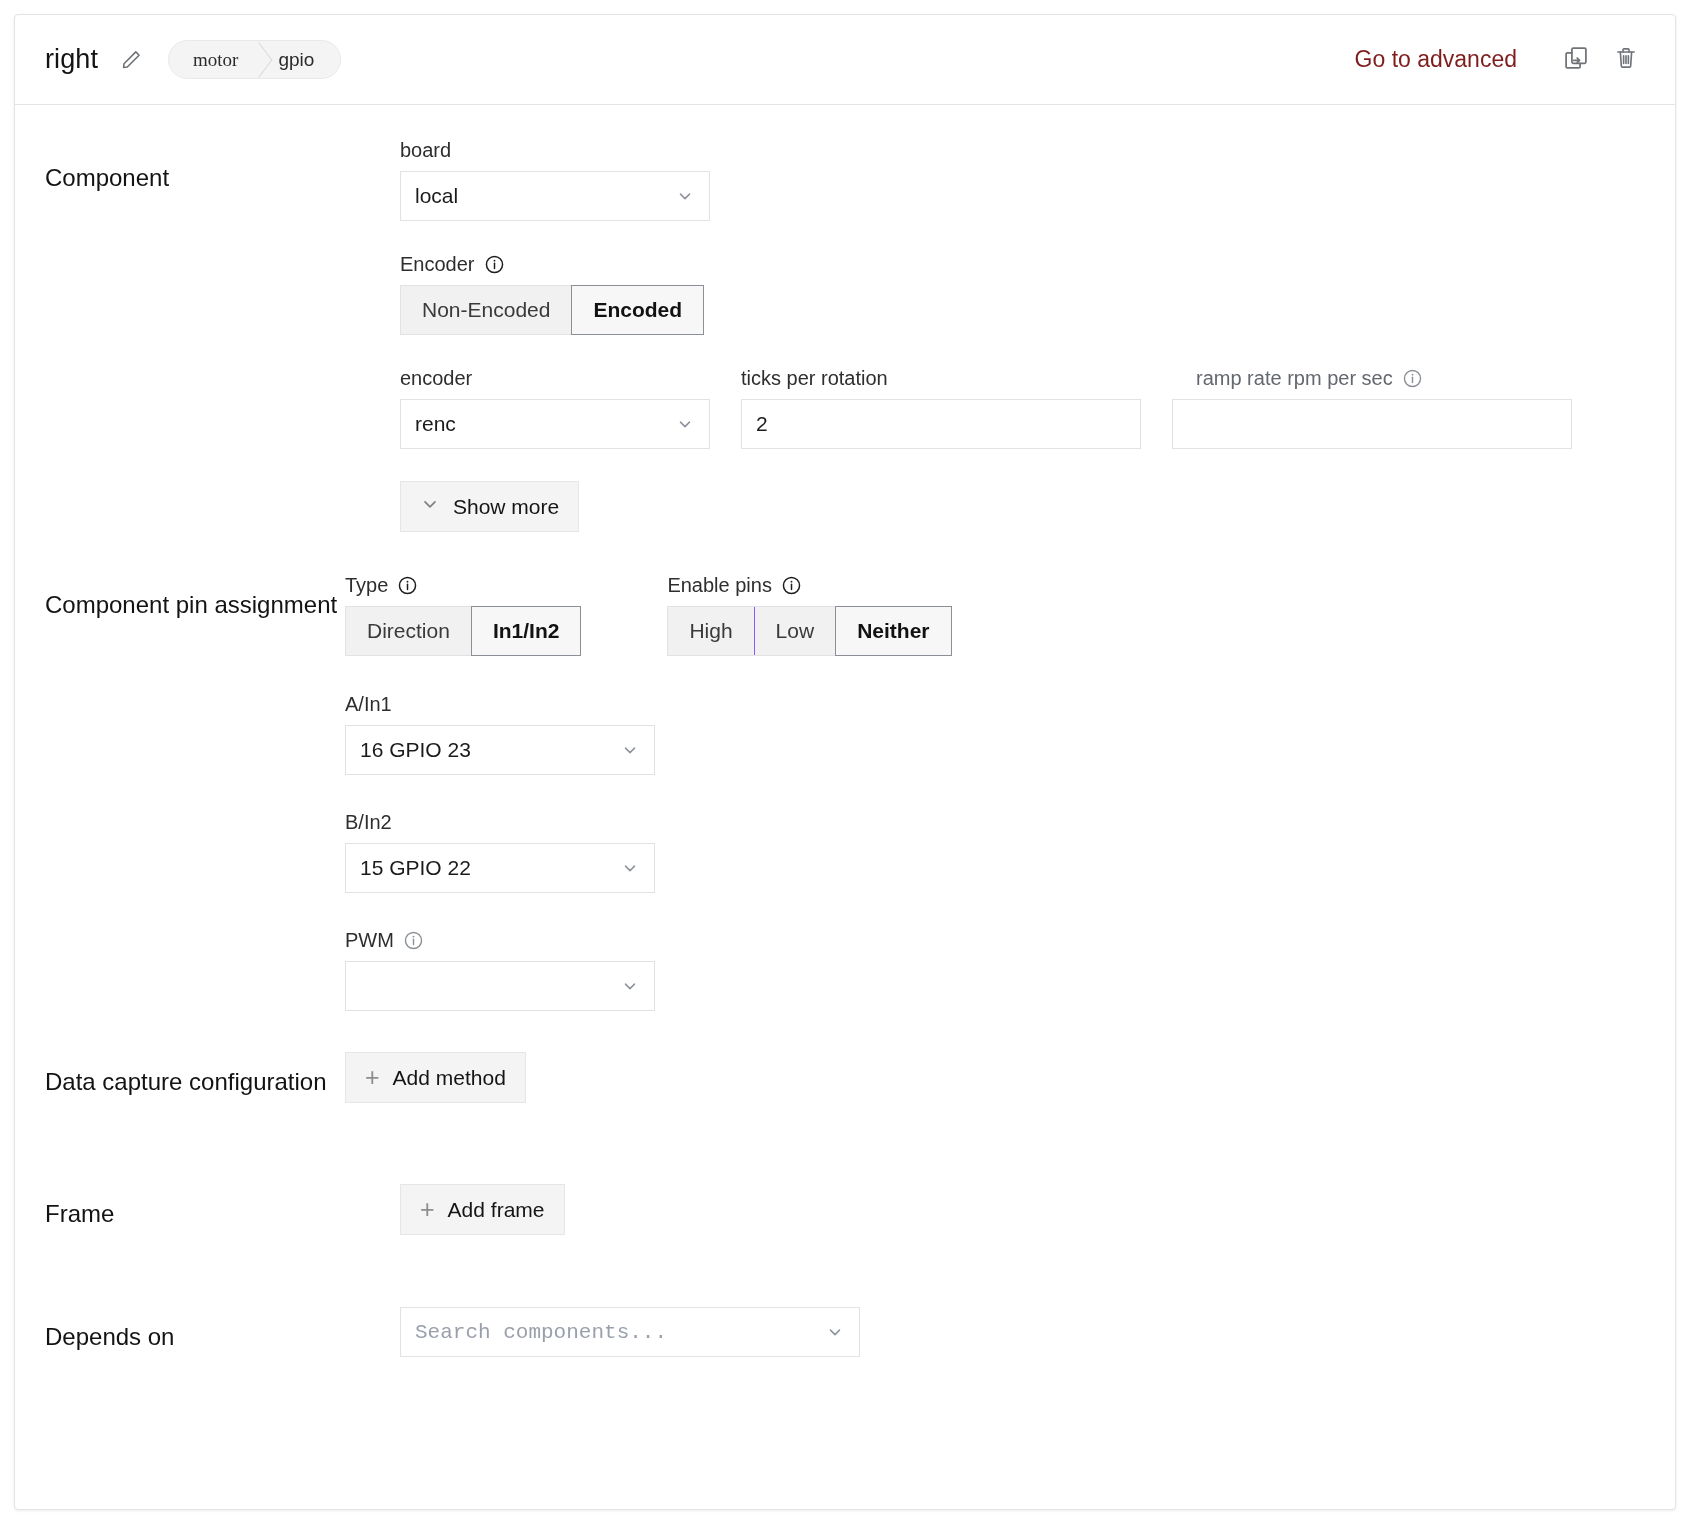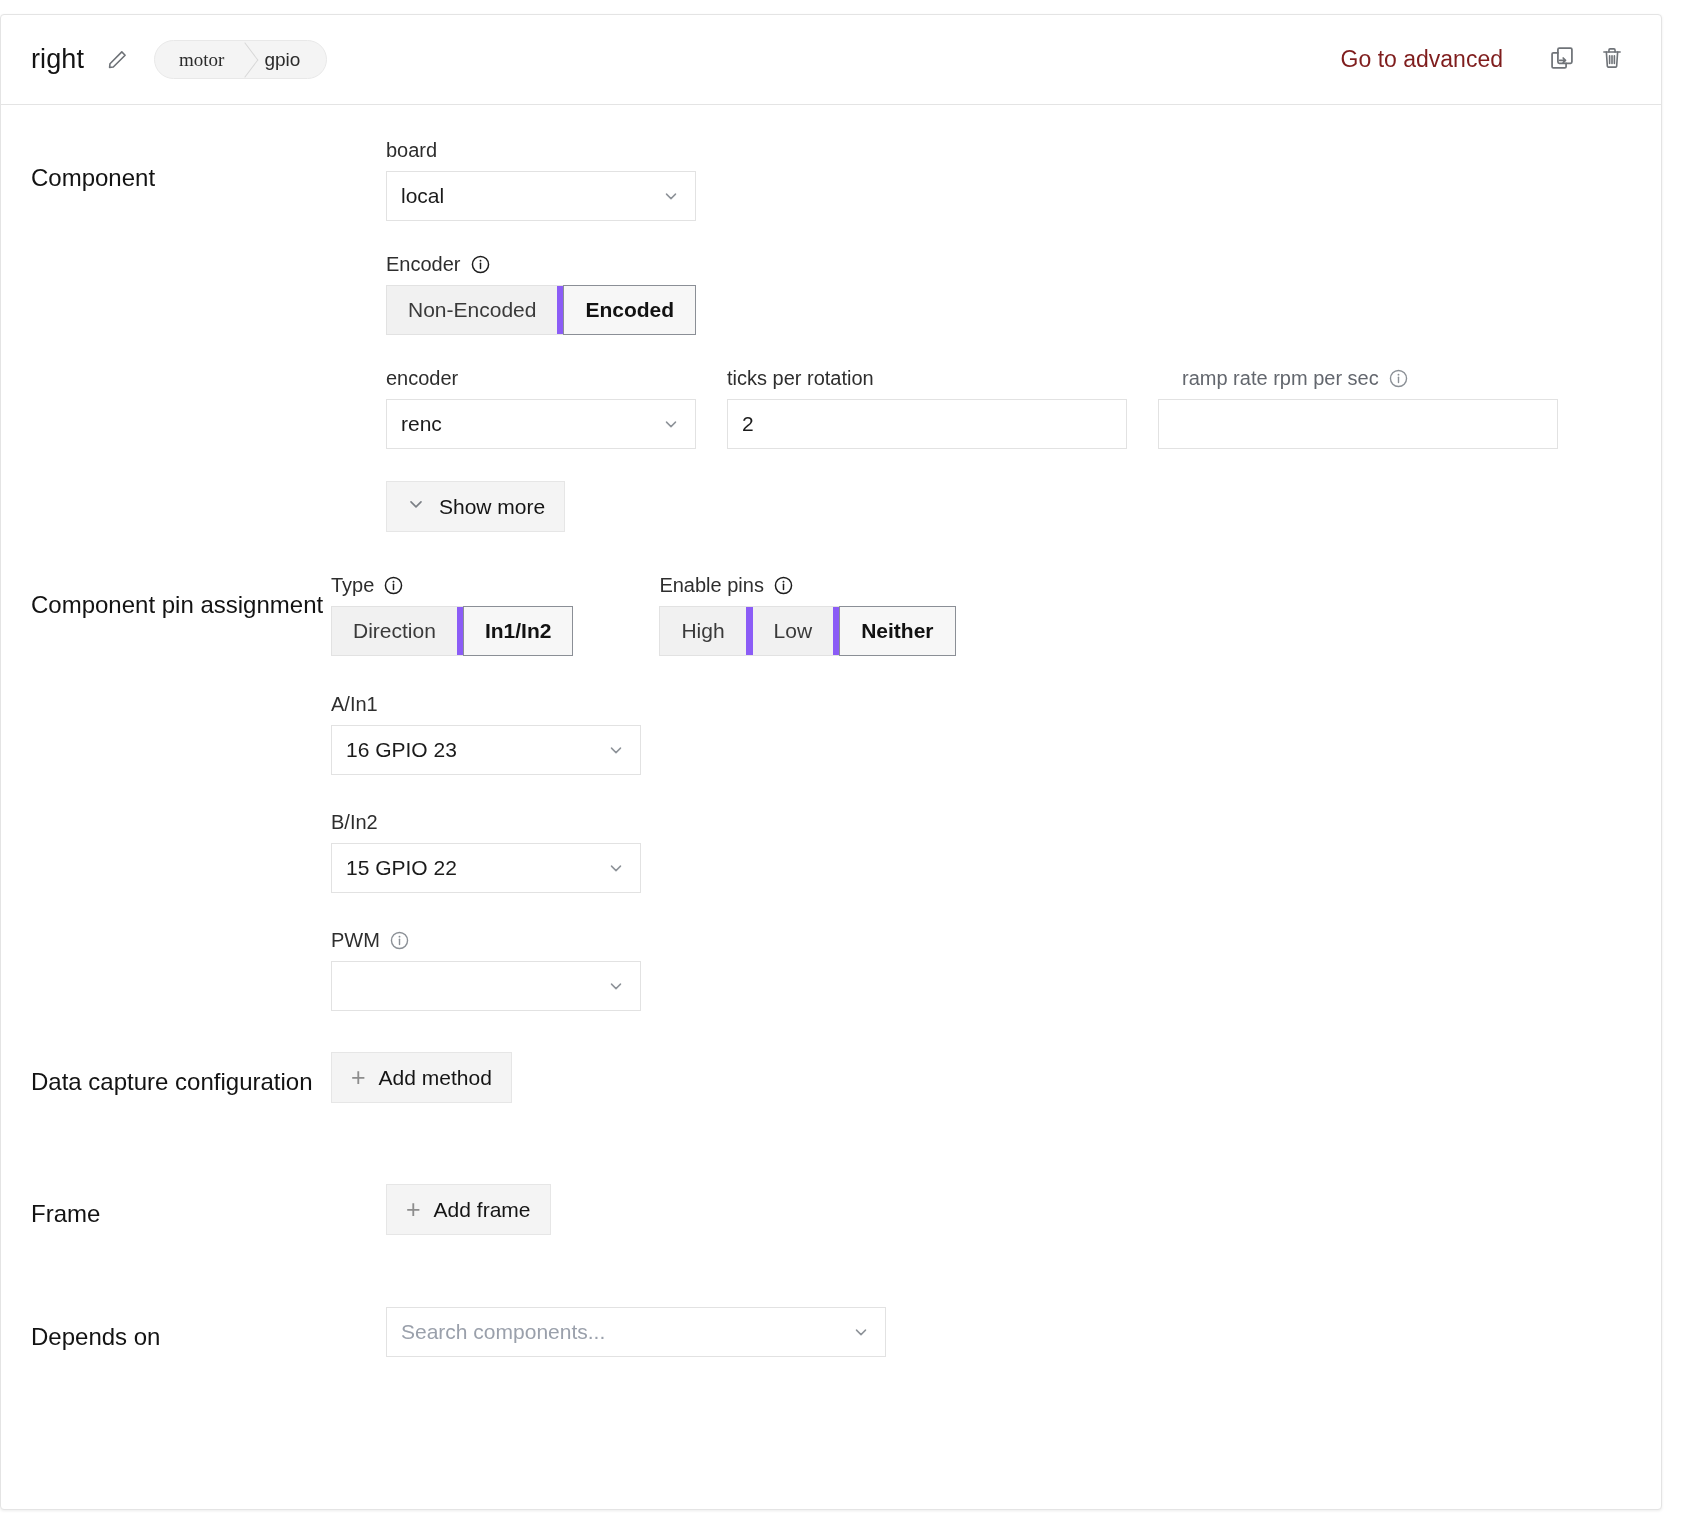--- a/index.html
+++ b/index.html
@@ -10,21 +10,21 @@
   }
   .page {
     width: 1690px;
     height: 1524px;
     position: relative;
     background: #ffffff;
     overflow: hidden;
   }
   .card {
     position: absolute;
-    left: 0;
+    left: 14px;
     top: 14px;
     width: 1662px;
     height: 1496px;
     background: #ffffff;
     border: 1px solid #e4e4e4;
     border-radius: 4px;
     box-shadow: 0 1px 3px rgba(0,0,0,0.08);
     overflow: hidden;
   }
 
@@ -146,21 +146,21 @@
     height: 50px;
     border: 1px solid #e2e2e2;
     background: #f1f1f1;
   }
   .seg .opt {
     display: flex; align-items: center; justify-content: center;
     padding: 0 21px;
     font-size: 21px;
     color: #3a3a3a;
     cursor: pointer;
-    border-right: 7px solid #8b5cf6;
+    border-right: 1px solid #8b5cf6;
     background: #f1f1f1;
   }
   .seg .opt:last-child { border-right: none; }
   .seg .opt.active {
     background: #f7f7f7;
     color: #121212;
     font-weight: bold;
     border: 1px solid #8b8f96;
     margin: -1px;
     position: relative;
@@ -428,21 +428,21 @@
         <div class="ghost-btn">
           <span class="plus-gl">+</span>
           <span>Add frame</span>
         </div>
       </div>
     </div>
 
     <div class="row" style="padding-top:72px;">
       <div class="rowlabel" style="padding-top:11px;">Depends on</div>
       <div class="rowcontent">
-        <div class="select" style="width:500px;">
+        <div class="select" style="width:460px;font-family:Liberation Mono, monospace;">
           <span class="val placeholder">Search components...</span>
           <span class="chev">
             <svg width="18" height="18" viewBox="0 0 24 24" fill="none" stroke="#8e9399" stroke-width="2" stroke-linecap="round" stroke-linejoin="round">
                   <path d="M6 9.5l6 6 6-6"></path>
                 </svg>
           </span>
         </div>
       </div>
     </div>
 

